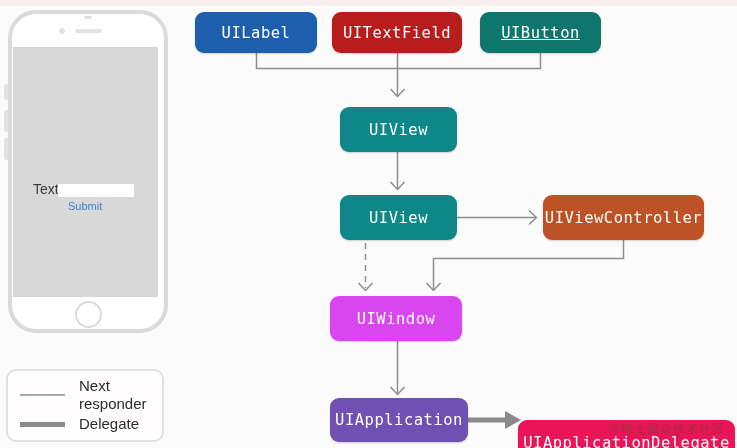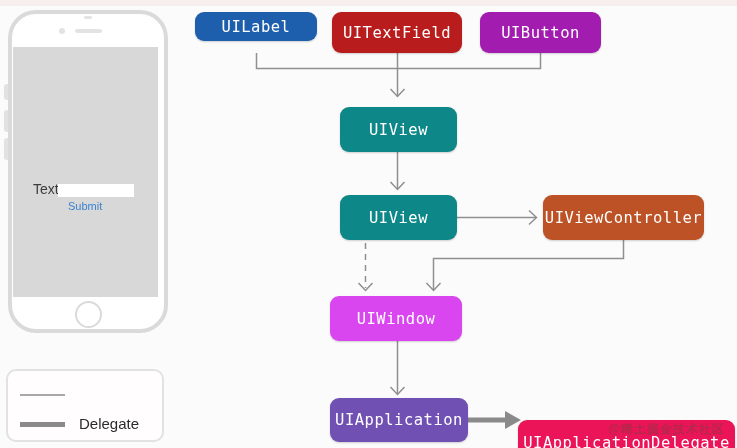--- a/index.html
+++ b/index.html
@@ -12,21 +12,21 @@
 
   
   .node{
     position:absolute;display:flex;align-items:center;justify-content:center;
     border-radius:9px;color:#fff;
     font-family:"DejaVu Sans Mono", monospace;
     font-size:15.5px;letter-spacing:0.5px;
     box-shadow:0 1px 2px rgba(0,0,0,0.18);
     z-index:2;
   }
-  #n-uilabel        {left:195px;top:12px;width:122px;height:29px;}
+  #n-uilabel        {left:195px;top:12px;width:122px;height:41px;}
   #n-uitextfield    {left:332px;top:12px;width:130px;height:41px;}
   #n-uibutton       {left:480px;top:12px;width:121px;height:41px;}
   #n-uiview-top     {left:340px;top:107px;width:117px;height:45px;}
   #n-uiview-bottom  {left:340px;top:195px;width:117px;height:45px;}
   #n-uiviewcontroller{left:543px;top:195px;width:161px;height:45px;}
   #n-uiwindow       {left:330px;top:296px;width:132px;height:45px;}
   #n-uiapplication  {left:330px;top:398px;width:138px;height:44px;}
   #n-uiappdelegate  {left:518px;top:420px;width:217px;height:45px;}
 
   svg.wires{position:absolute;left:0;top:0;z-index:1;pointer-events:none;}
@@ -121,27 +121,28 @@
     <span class="screen-textlabel">Text:</span>
     <input class="screen-input" type="text" value="" style="">
     <span class="screen-submit">Submit</span>
   </div>
 
   <div class="home-btn" style="left:63px;top:287px;"></div>
 </div>
 
 <div class="legend">
   <div class="legend-line-thin"></div>
+  <div class="legend-label nr">Next responder</div>
   <div class="legend-line-thick"></div>
   <div class="legend-label dg">Delegate</div>
 </div>
 
 <div class="node" id="n-uilabel" style="background: rgb(29, 95, 173);">UILabel</div>
 <div class="node" id="n-uitextfield" style="background: #b91c1c;">UITextField</div>
-<div class="node" id="n-uibutton" style="background: #a21caf;">UIButton</div>
+<div class="node" id="n-uibutton" style="background: #0f766e; text-decoration: underline;">UIButton</div>
 <div class="node" id="n-uiview-top" style="background: rgb(14, 135, 136);">UIView</div>
 <div class="node" id="n-uiview-bottom" style="background: rgb(14, 135, 136);">UIView</div>
 <div class="node" id="n-uiviewcontroller" style="background: rgb(189, 82, 38);">UIViewController</div>
 <div class="node" id="n-uiwindow" style="background: #d946ef;">UIWindow</div>
 <div class="node" id="n-uiapplication" style="background: rgb(113, 80, 180);">UIApplication</div>
 <div class="node" id="n-uiappdelegate" style="background: rgb(235, 20, 88);">UIApplicationDelegate</div>
 
 <div class="watermark">@稀土掘金技术社区</div>
 
 </body></html>

